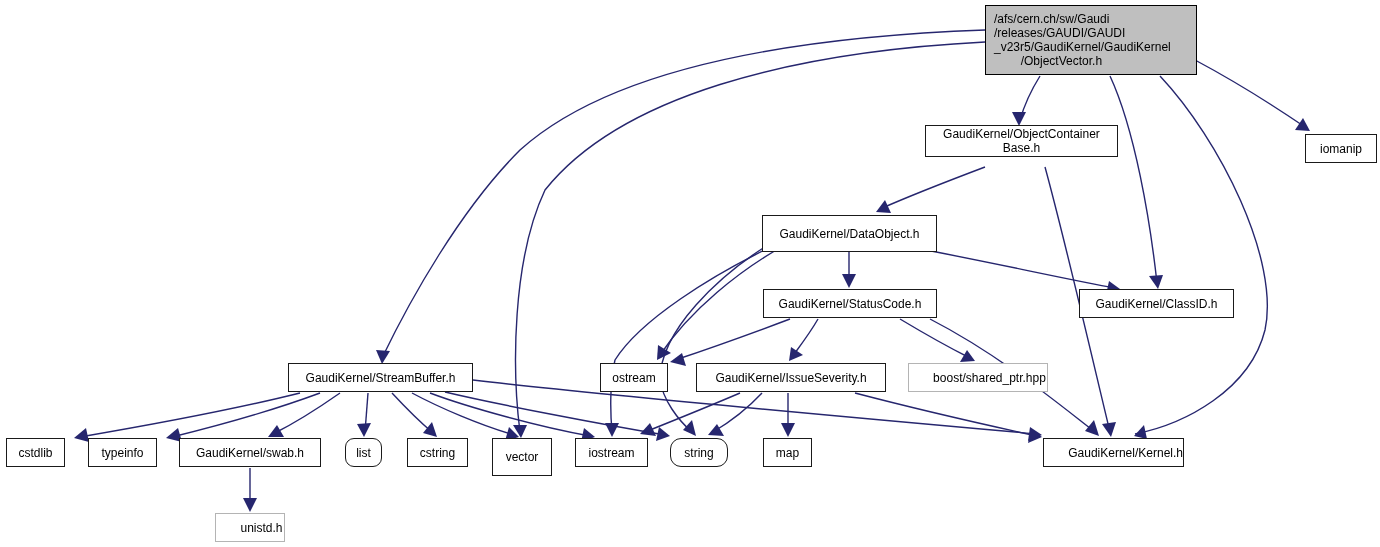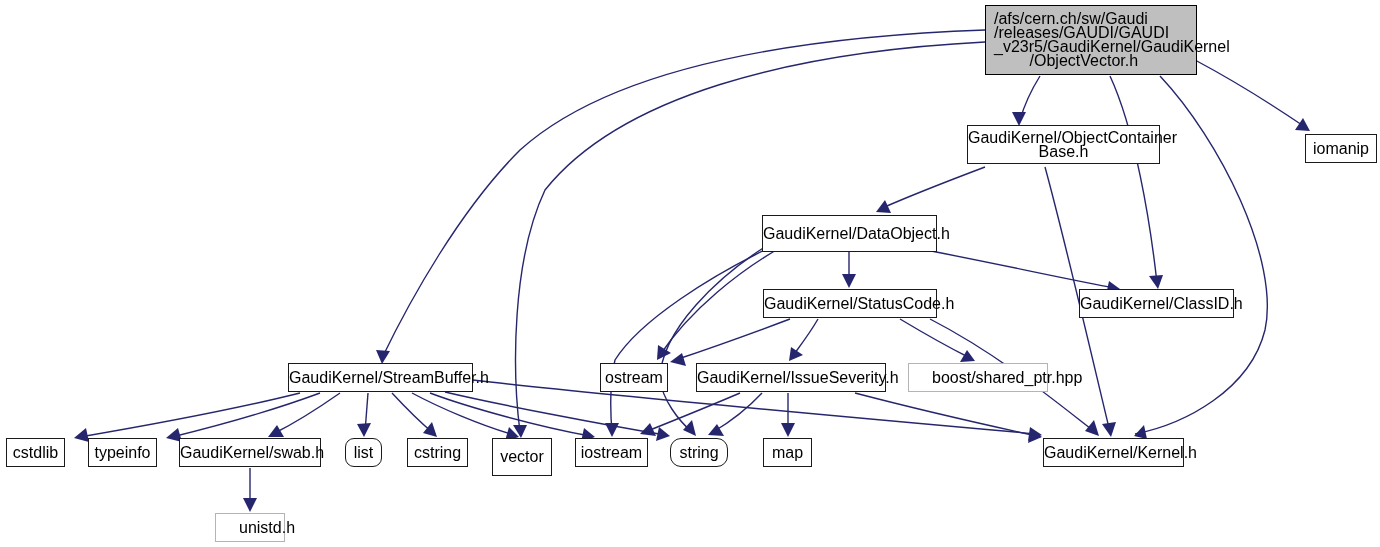--- a/index.html
+++ b/index.html
@@ -3,21 +3,21 @@
 <meta charset="utf-8">
 <style>
   html,body{margin:0;padding:0;background:#ffffff;}
   body{font-family:"Liberation Sans",sans-serif;}
   #canvas{position:relative;width:1380px;height:547px;background:#ffffff;overflow:hidden;}
   svg{position:absolute;left:0;top:0;width:1380px;height:547px;}
   .edge{fill:none;stroke:#26266e;stroke-width:1.4;}
   .arrow{fill:#26266e;stroke:none;}
   .nodebox{position:absolute;box-sizing:border-box;background:#ffffff;border:1px solid #1a1a1a;
            display:flex;align-items:center;justify-content:center;text-align:center;
-           font-size:16px;color:#000000;line-height:14px;white-space:pre;z-index:5;}
+           font-size:12px;color:#000000;line-height:14px;white-space:pre;z-index:5;}
   .nodebox.root{background:#bfbfbf;border:1px solid #000000;text-align:left;justify-content:flex-start;padding-left:8px;}
   .nodebox.faint{border:1px solid #b4b4b4;padding-left:23px;}
   .nodelabel{display:block;width:100%;}
 </style>
 </head>
 <body>
 
 <div id="canvas">
   <svg id="edges-layer" viewBox="0 0 1380 547" xmlns="http://www.w3.org/2000/svg">
       <path class="edge" d="M 985,30 C 820,36 620,60 520,150 C 460,210 410,300 382,358" stroke="#26266e"></path>
@@ -81,35 +81,35 @@
       <path class="edge" d="M 473,380 C 600,395 880,420 1037,434" stroke="#26266e"></path>
       <polygon class="arrow" points="1042,435 1028,441 1030,427" fill="#26266e"></polygon>
       <path class="edge" d="M 250,468 L 250,507" stroke="#26266e"></path>
       <polygon class="arrow" points="250,512 243,498 257,498" fill="#26266e"></polygon>
     </svg>
   <div id="nodes-layer">
       <div class="nodebox root" style="left: 985px; top: 5px; width: 212px; height: 70px;"><span class="nodelabel">/afs/cern.ch/sw/Gaudi
 /releases/GAUDI/GAUDI
 _v23r5/GaudiKernel/GaudiKernel
         /ObjectVector.h</span></div>
-      <div class="nodebox" style="left: 925px; top: 125px; width: 193px; height: 39px; margin-left: 42px;"><span class="nodelabel">GaudiKernel/ObjectContainer
+      <div class="nodebox" style="left: 925px; top: 125px; width: 193px; height: 32px;"><span class="nodelabel">GaudiKernel/ObjectContainer
 Base.h</span></div>
       <div class="nodebox" style="left: 1305px; top: 134px; width: 72px; height: 29px;"><span class="nodelabel">iomanip</span></div>
       <div class="nodebox" style="left: 762px; top: 215px; width: 175px; height: 37px;"><span class="nodelabel">GaudiKernel/DataObject.h</span></div>
       <div class="nodebox" style="left: 1079px; top: 289px; width: 155px; height: 29px;"><span class="nodelabel">GaudiKernel/ClassID.h</span></div>
       <div class="nodebox" style="left: 763px; top: 289px; width: 174px; height: 29px;"><span class="nodelabel">GaudiKernel/StatusCode.h</span></div>
       <div class="nodebox" style="left: 288px; top: 363px; width: 185px; height: 29px;"><span class="nodelabel">GaudiKernel/StreamBuffer.h</span></div>
       <div class="nodebox" style="left: 600px; top: 363px; width: 68px; height: 29px;"><span class="nodelabel">ostream</span></div>
       <div class="nodebox" style="left: 676px; top: 363px; width: 190px; height: 29px; margin-left: 20px;"><span class="nodelabel">GaudiKernel/IssueSeverity.h</span></div>
       <div class="nodebox faint" style="left: 908px; top: 363px; width: 140px; height: 29px;"><span class="nodelabel">boost/shared_ptr.hpp</span></div>
       <div class="nodebox" style="left: 6px; top: 438px; width: 59px; height: 29px;"><span class="nodelabel">cstdlib</span></div>
       <div class="nodebox" style="left: 88px; top: 438px; width: 69px; height: 29px;"><span class="nodelabel">typeinfo</span></div>
       <div class="nodebox" style="left: 179px; top: 438px; width: 142px; height: 29px;"><span class="nodelabel">GaudiKernel/swab.h</span></div>
       <div class="nodebox" style="left: 345px; top: 438px; width: 37px; height: 29px; border-radius: 9px;"><span class="nodelabel">list</span></div>
       <div class="nodebox" style="left: 407px; top: 438px; width: 61px; height: 29px;"><span class="nodelabel">cstring</span></div>
       <div class="nodebox" style="left: 492px; top: 438px; width: 60px; height: 38px;"><span class="nodelabel">vector</span></div>
       <div class="nodebox" style="left: 575px; top: 438px; width: 73px; height: 29px;"><span class="nodelabel">iostream</span></div>
       <div class="nodebox" style="left: 670px; top: 438px; width: 58px; height: 29px; border-radius: 11px;"><span class="nodelabel">string</span></div>
       <div class="nodebox" style="left: 763px; top: 438px; width: 49px; height: 29px;"><span class="nodelabel">map</span></div>
-      <div class="nodebox" style="left: 1043px; top: 438px; width: 141px; height: 29px;"><span class="nodelabel">GaudiKernel/Kernel.h</span></div>
+      <div class="nodebox" style="left: 1043px; top: 438px; width: 141px; height: 29px; text-align: right;"><span class="nodelabel">GaudiKernel/Kernel.h</span></div>
       <div class="nodebox faint" style="left: 215px; top: 513px; width: 70px; height: 29px;"><span class="nodelabel">unistd.h</span></div>
     </div>
 </div>
 
 </body></html>

